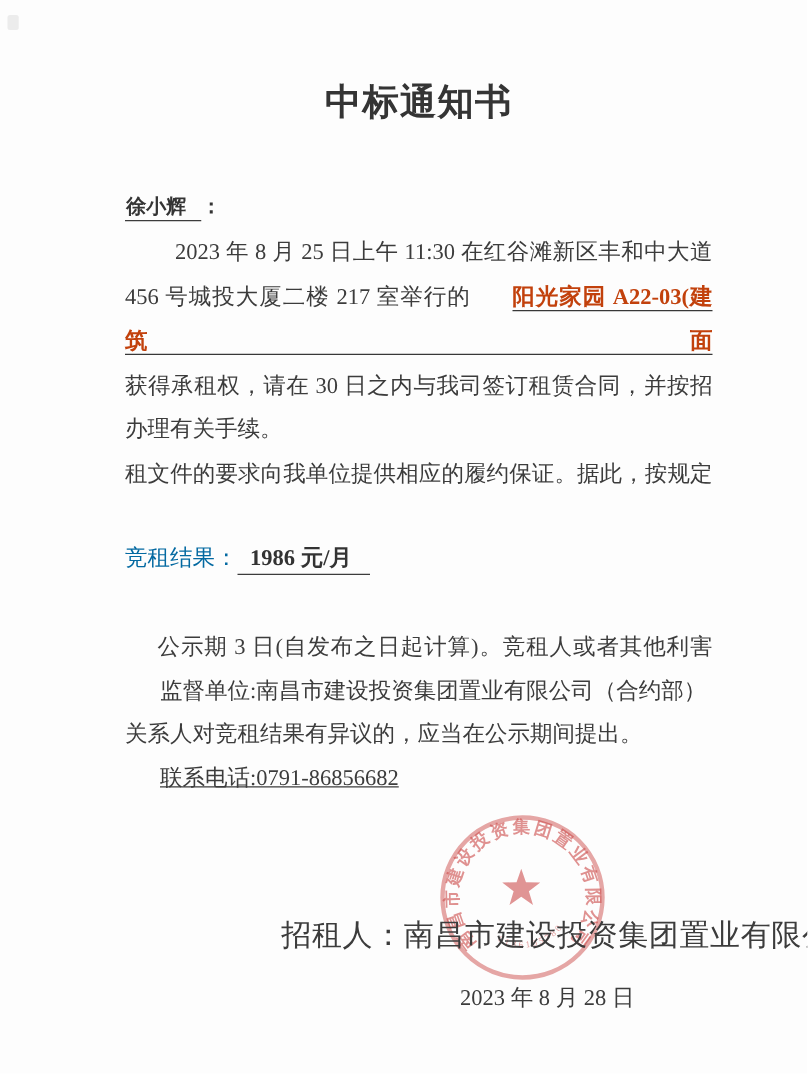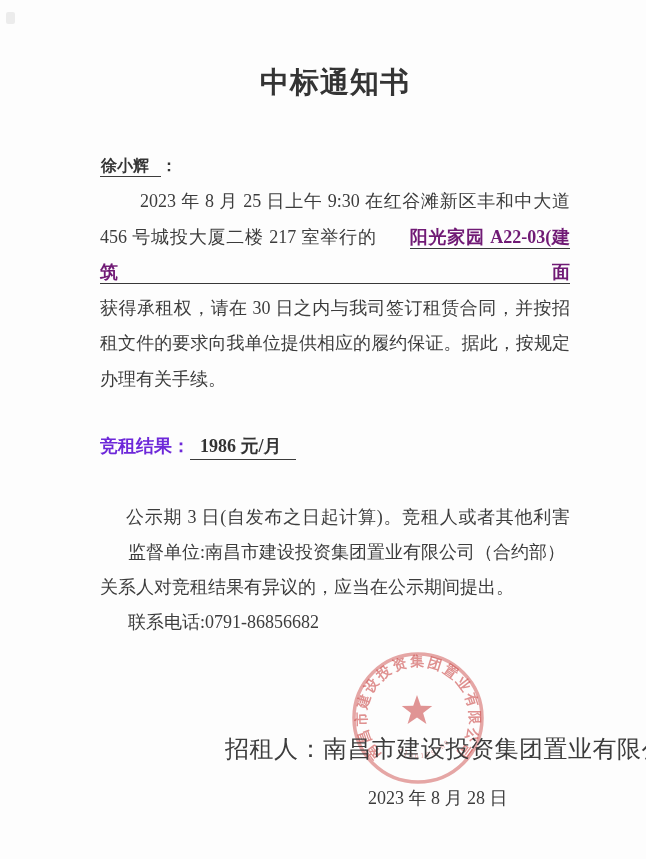--- a/index.html
+++ b/index.html
@@ -13,58 +13,58 @@
     position:absolute;top:62px;left:100px;width:470px;text-align:center;
     font-size:29px;font-weight:700;line-height:40px;color:#343434;letter-spacing:1px;
   }
   .addressee{position:absolute;top:151px;left:100px;font-size:16px;line-height:30px;font-weight:700;color:#343434;}
   .addr-name{border-bottom:1.6px solid #3c3c3c;padding:0 12px 2px 1px;}
   .para{position:absolute;left:100px;width:470px;font-size:18px;color:#3c3c3c;}
   .para1{top:184px;line-height:35.5px;}
   .notice{top:500px;line-height:35px;}
   .tline{box-sizing:border-box;width:100%;white-space:nowrap;}
   .tline.just{white-space:normal;text-align:justify;text-align-last:justify;}
-  .em-u{font-weight:700;color:#701a75;border-bottom:1.6px solid #383838;padding-bottom:1px;margin-left:33px;}
+  .em-u{font-weight:700;color:#c2410c;border-bottom:1.6px solid #383838;padding-bottom:1px;margin-left:33px;}
   .result{position:absolute;top:431px;left:100px;font-size:18px;line-height:31px;}
-  .result-label{font-weight:700;color:#6d28d9;}
+  .result-label{font-weight:400;color:#0369a1;}
   .result-value{font-weight:700;color:#333;border-bottom:1.5px solid #3c3c3c;padding:0 14px 3px 10px;}
   .lessor{position:absolute;top:735px;left:225px;font-size:24px;letter-spacing:.5px;line-height:28px;white-space:nowrap;}
   .docdate{position:absolute;top:784px;left:368px;font-size:18px;line-height:28px;white-space:nowrap;}
   .seal{position:absolute;left:338px;top:638px;width:160px;height:160px;mix-blend-mode:multiply;filter:blur(.3px);}
 </style>
 </head>
 <body>
 
 <div class="page" style="background: rgb(253, 253, 253); color: rgb(60, 60, 60);">
 
   <div class="artifact"></div>
 
   <div class="title">中标通知书</div>
 
   <div class="addressee">
     <span class="addr-name">徐小辉</span><span>：</span>
   </div>
 
   <div class="para para1">
-      <div class="tline just" style="padding-left: 40px;"><span>2023 年 8 月 25 日上午 9:30 在红谷滩新区丰和中大道</span></div>
+      <div class="tline just" style="padding-left: 40px;"><span>2023 年 8 月 25 日上午 11:30 在红谷滩新区丰和中大道</span></div>
       <div class="tline just"><span>456 号城投大厦二楼 217 室举行的</span><span class="em-u">阳光家园 A22-03(建筑面</span></div>
       <div class="tline just"><span>获得承租权，请在 30 日之内与我司签订租赁合同，并按招</span></div>
+      <div class="tline"><span>办理有关手续。</span></div>
       <div class="tline just"><span>租文件的要求向我单位提供相应的履约保证。据此，按规定</span></div>
-      <div class="tline"><span>办理有关手续。</span></div>
     </div>
 
   <div class="result">
     <span class="result-label">竞租结果：</span><span class="result-value">1986 元/月</span>
   </div>
 
   <div class="para notice">
       <div class="tline just" style="padding-left: 26px;"><span>公示期 3 日(自发布之日起计算)。竞租人或者其他利害</span></div>
       <div class="tline" style="padding-left: 28px;"><span>监督单位:南昌市建设投资集团置业有限公司（合约部）</span></div>
       <div class="tline"><span>关系人对竞租结果有异议的，应当在公示期间提出。</span></div>
-      <div class="tline" style="padding-left: 28px;"><span>联系电话:0791-86856682</span></div>
+      <div class="tline" style="padding-left: 28px; text-decoration: underline;"><span>联系电话:0791-86856682</span></div>
     </div>
 
   <svg class="seal" viewBox="0 0 160 160" xmlns="http://www.w3.org/2000/svg" style="color: rgb(207, 79, 78);">
     <defs>
       <path id="sealTextPath" d="M 43.23 116.77 A 52 52 0 0 1 43.23 43.23 A 52 52 0 0 1 116.77 43.23 A 52 52 0 0 1 116.77 116.77"></path>
       <path id="sealCodePath" d="M 60 114.64 A 40 40 0 0 0 114.64 100"></path>
     </defs>
     <circle cx="80" cy="80" r="64" fill="none" stroke="currentColor" stroke-width="3.5" opacity="0.5"></circle>
     <text font-size="14" font-weight="bold" fill="currentColor" opacity="0.62">
       <textPath href="#sealTextPath" textLength="243" lengthAdjust="spacing">南昌市建设投资集团置业有限公司</textPath>

